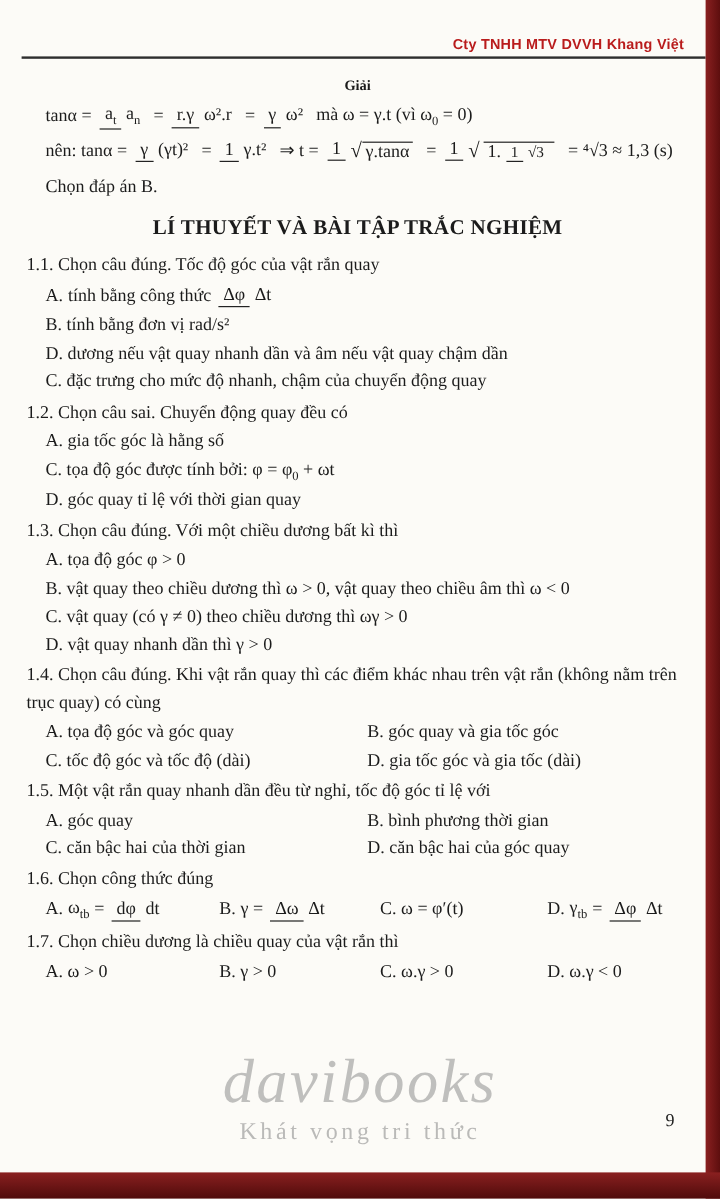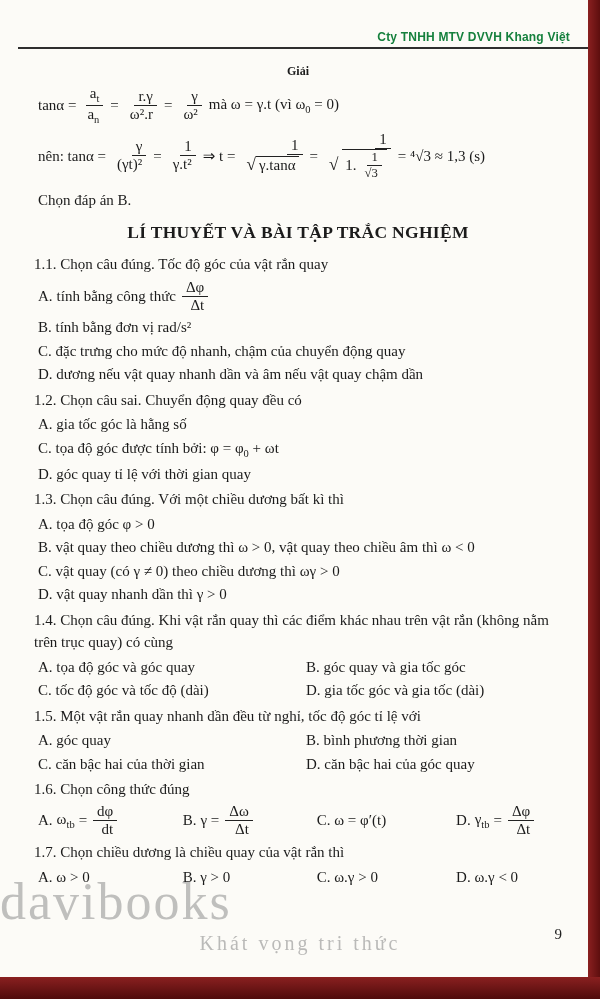--- a/index.html
+++ b/index.html
@@ -4,48 +4,48 @@
 <style>
   html,body { margin:0; padding:0; }
   .page {
     position:relative; width:600px; height:999px;
     background:#fcfbf7; overflow:hidden;
     font-family:"Liberation Serif", serif; color:#1b1b1b;
   }
   .header-pub {
     position:absolute; top:30px; left:20px; right:30px;
     text-align:right; font-family:"Liberation Sans", sans-serif;
-    font-size:12px; font-weight:bold; color:#15803d; letter-spacing:.2px;
+    font-size:12px; font-weight:bold; color:#b91c1c; letter-spacing:.2px;
   }
   .header-rule { position:absolute; top:47px; left:18px; width:570px; height:2px; background:#2e2e2e; }
   .content { position:absolute; top:58px; left:22px; width:552px; font-size:15px; line-height:1.5; }
   .center { text-align:center; }
   .sol-title { font-weight:bold; font-size:12px; margin:4px 0 2px 0; }
   .formula-line { display:flex; align-items:center; flex-wrap:wrap; gap:5px; padding-left:16px; margin:5px 0; }
-  .frac { display:inline-flex; flex-direction:column; align-items:flex-end; vertical-align:middle; line-height:1.15; margin:0 2px;font-family:Liberation Serif, serif; }
+  .frac { display:inline-flex; align-items:flex-start; vertical-align:middle; line-height:1.15; margin:0 2px;font-family:Liberation Serif, serif; }
   .frac .num { border-bottom:1.2px solid #222; padding:0 4px; }
   .frac .den { padding:0 4px; }
   .frac.small { font-size:0.85em; }
   .radsign { font-size:1.15em; }
   .radbody { border-top:1.2px solid #222; padding:0 3px; display:inline-flex; align-items:center; gap:2px; }
   .answer-line { padding-left:16px; margin:8px 0 6px 0; }
   .section-title { font-weight:bold; font-size:17.5px; margin:8px 0 8px 0; letter-spacing:.3px; }
   .q { margin-bottom:3px; }
-  .stem { margin:2px 12px;font-family:Liberation Serif, serif; }
+  .stem { margin:2px 0;font-family:Liberation Serif, serif; }
   .opt { padding-left:16px; margin:1px 0; }
   .opt-row { display:flex; padding-left:16px; margin:1px 0; }
   .opt-row .col2 { width:50%; }
   .opt-row .col4a { width:27%; } .opt-row .col4b { width:25%; }
   .opt-row .col4c { width:26%; } .opt-row .col4d { width:22%; }
   .mathopt { display:inline-flex; align-items:center; gap:4px; }
   sub { font-size:0.7em; }
   .watermark {
-    position:absolute; top:872px; left:0; width:100%; 
+    position:absolute; top:872px; left:0; width:100%; text-align:center;
     font-size:52px; color:#8f8f8f; opacity:0.55; z-index:5;
-    font-family:"Liberation Serif", serif; letter-spacing:2px;
+    font-family:"Liberation Serif", serif; letter-spacing:2px;font-style:italic;
   }
   .watermark-sub {
     position:absolute; top:932px; left:0; width:100%; text-align:center;
     font-size:20px; color:#8f8f8f; opacity:0.6; z-index:5; letter-spacing:3px;
   }
   .page-number { position:absolute; right:38px; bottom:56px; font-size:15px; color:#222; }
   .red-strip-right { position:absolute; top:0; right:0; width:12px; height:999px; background:linear-gradient(to left,#5d0e0e,#8a2020); z-index:6; }
   .red-strip-bottom { position:absolute; left:0; bottom:0; width:600px; height:22px; background:linear-gradient(to top,#4f0b0b,#8a2020); z-index:6; }
 </style>
 </head>
@@ -120,22 +120,22 @@
       <div class="stem"><span>1.1.</span> <span>Chọn câu đúng. Tốc độ góc của vật rắn quay</span></div>
       <div class="opt mathopt">
         <span>A.</span>
         <span>tính bằng công thức</span>
         <span class="frac">
           <span class="num">Δφ</span>
           <span class="den">Δt</span>
         </span>
       </div>
       <div class="opt">B. tính bằng đơn vị rad/s²</div>
+      <div class="opt">D. dương nếu vật quay nhanh dần và âm nếu vật quay chậm dần</div>
       <div class="opt">C. đặc trưng cho mức độ nhanh, chậm của chuyển động quay</div>
-      <div class="opt">D. dương nếu vật quay nhanh dần và âm nếu vật quay chậm dần</div>
     </div>
 
     <div class="q">
       <div class="stem"><span>1.2.</span> <span>Chọn câu sai. Chuyển động quay đều có</span></div>
       <div class="opt">A. gia tốc góc là hằng số</div>
       <div class="opt"><span>C. tọa độ góc được tính bởi: φ = φ</span><sub>0</sub> <span>+ ωt</span></div>
       <div class="opt">D. góc quay tỉ lệ với thời gian quay</div>
     </div>
 
     <div class="q">

